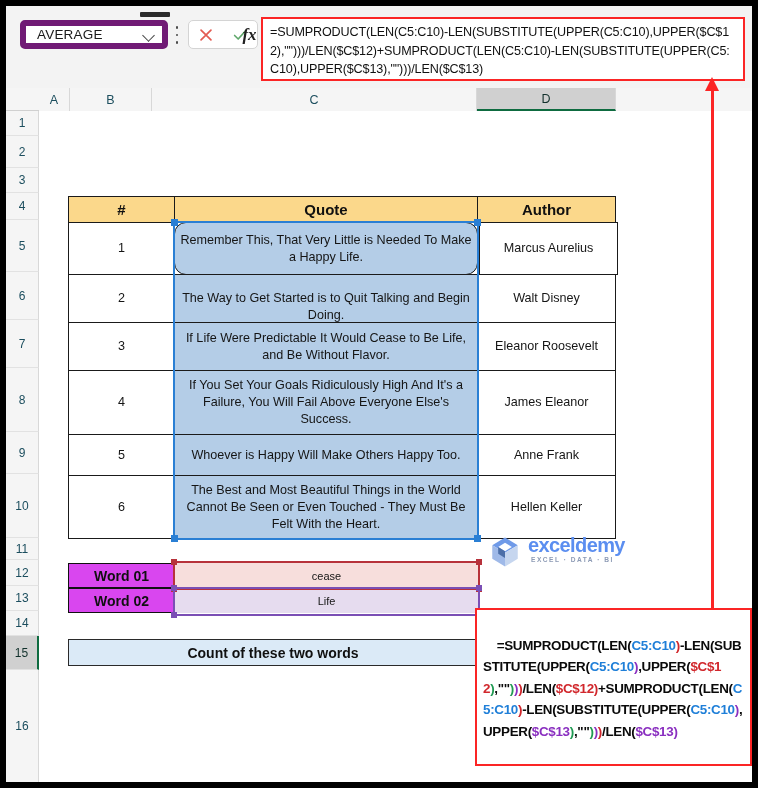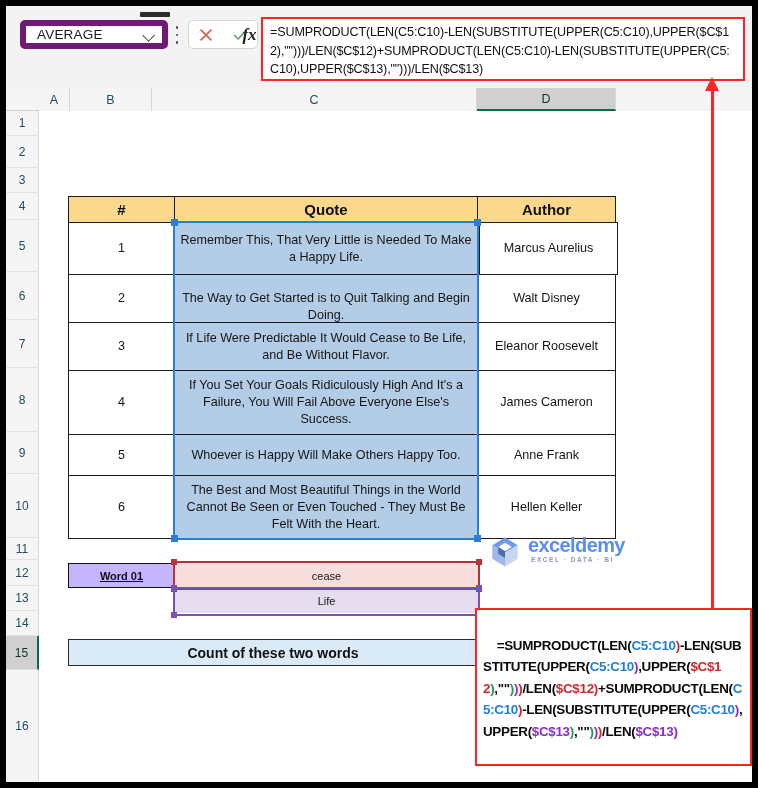--- a/index.html
+++ b/index.html
@@ -142,22 +142,22 @@
   .selrange {
     position:absolute; border:2px solid #2a7fd4; pointer-events:none;
   }
   .handle {
     position:absolute; width:7px; height:7px; background:#2a7fd4;
   }
 
   
   .wlabel {
     display:flex; align-items:center; justify-content:center;
-    background:#c4b5fd; border:1.6px solid #111;
-    font-size:11px; font-weight:bold; color:#101010;text-decoration:underline;
+    background:#d946ef; border:1.6px solid #111;
+    font-size:14px; font-weight:bold; color:#101010;
   }
   .wval {
     display:flex; align-items:center; justify-content:center;
     font-size:11px; color:#151515;
   }
   .wval.w1 { background:#f7dedc; }
   .wval.w2 { background:#e6dcef; }
 
   .dashbox { position:absolute; pointer-events:none; }
   .dashbox .edge { position:absolute; }
@@ -269,53 +269,54 @@
   <div class="rowhead" style="top:670px; height:112px; border-bottom:none;">16</div>
 
   <div class="sheet">
 
 
     <div class="cell th" style="left:29px;  top:85px; width:107px; height:27px;">#</div>
     <div class="cell th" style="left:135px; top:85px; width:304px; height:27px;">Quote</div>
     <div class="cell th" style="left:438px; top:85px; width:139px; height:27px;">Author</div>
 
     <div class="cell td" style="left:29px;  top:111px; width:107px; height:53px;">1</div>
-    <div class="cell td quote" style="left:135px; top:111px; width:304px; height:53px;">Remember This, That Very Little is Needed To Make a Happy Life.</div>
+    <div class="cell td quote" style="left:135px; top:111px; width:304px; height:53px;border-radius:12px;">Remember This, That Very Little is Needed To Make a Happy Life.</div>
     <div class="cell td" style="left:440px; top:111px; width:139px; height:53px;">Marcus Aurelius</div>
 
     <div class="cell td" style="left:29px;  top:163px; width:107px; height:49px;">2</div>
     <div class="cell td quote" style="left:135px; top:163px; width:304px; height:66px;">The Way to Get Started is to Quit Talking and Begin Doing.</div>
     <div class="cell td" style="left:438px; top:163px; width:139px; height:49px;">Walt Disney</div>
 
     <div class="cell td" style="left:29px;  top:211px; width:107px; height:49px;">3</div>
     <div class="cell td quote" style="left:135px; top:211px; width:304px; height:49px;">If Life Were Predictable It Would Cease to Be Life, and Be Without Flavor.</div>
     <div class="cell td" style="left:438px; top:211px; width:139px; height:49px;">Eleanor Roosevelt</div>
 
     <div class="cell td" style="left:29px;  top:259px; width:107px; height:65px;">4</div>
     <div class="cell td quote" style="left:135px; top:259px; width:304px; height:65px;">If You Set Your Goals Ridiculously High And It's a Failure, You Will Fail Above Everyone Else's Success.</div>
-    <div class="cell td" style="left:438px; top:259px; width:139px; height:65px;">James Cameron</div>
+    <div class="cell td" style="left:438px; top:259px; width:139px; height:65px;">James Eleanor</div>
 
     <div class="cell td" style="left:29px;  top:323px; width:107px; height:42px;">5</div>
     <div class="cell td quote" style="left:135px; top:323px; width:304px; height:42px;">Whoever is Happy Will Make Others Happy Too.</div>
     <div class="cell td" style="left:438px; top:323px; width:139px; height:42px;">Anne Frank</div>
 
     <div class="cell td" style="left:29px;  top:364px; width:107px; height:64px;">6</div>
     <div class="cell td quote" style="left:135px; top:364px; width:304px; height:64px;">The Best and Most Beautiful Things in the World Cannot Be Seen or Even Touched - They Must Be Felt With the Heart.</div>
     <div class="cell td" style="left:438px; top:364px; width:139px; height:64px;">Hellen Keller</div>
 
     <div class="selrange" style="left:134px; top:110px; width:306px; height:319px;">
       <span class="handle" style="left:-4px;  top:-4px;"></span>
       <span class="handle" style="right:-4px; top:-4px;"></span>
       <span class="handle" style="left:-4px;  bottom:-4px;"></span>
       <span class="handle" style="right:-4px; bottom:-4px;"></span>
     </div>
 
     <div class="cell wlabel" style="left:29px;  top:452px; width:107px; height:25px;">Word 01</div>
     <div class="cell wval w1" style="left:136px; top:452px; width:303px; height:25px;">cease</div>
 
+    <div class="cell wlabel" style="left:29px;  top:477px; width:107px; height:25px;">Word 02</div>
     <div class="cell wval w2" style="left:136px; top:477px; width:303px; height:25px;">Life</div>
 
     <div class="dashbox" style="left:134px; top:450px; width:307px; height:29px;">
       <span class="edge" style="left:0;top:0;width:100%;height:2px;background:#b7323b;"></span>
       <span class="edge" style="left:0;bottom:0;width:100%;height:2px;background:#b7323b;"></span>
       <span class="edge" style="left:0;top:0;height:100%;width:2px;background:#b7323b;"></span>
       <span class="edge" style="right:0;top:0;height:100%;width:2px;background:#b7323b;"></span>
       <span class="dh" style="left:-2px;top:-2px;background:#b7323b;"></span>
       <span class="dh" style="right:-2px;top:-2px;background:#b7323b;"></span>
       <span class="dh" style="left:-2px;bottom:-2px;background:#b7323b;"></span>

